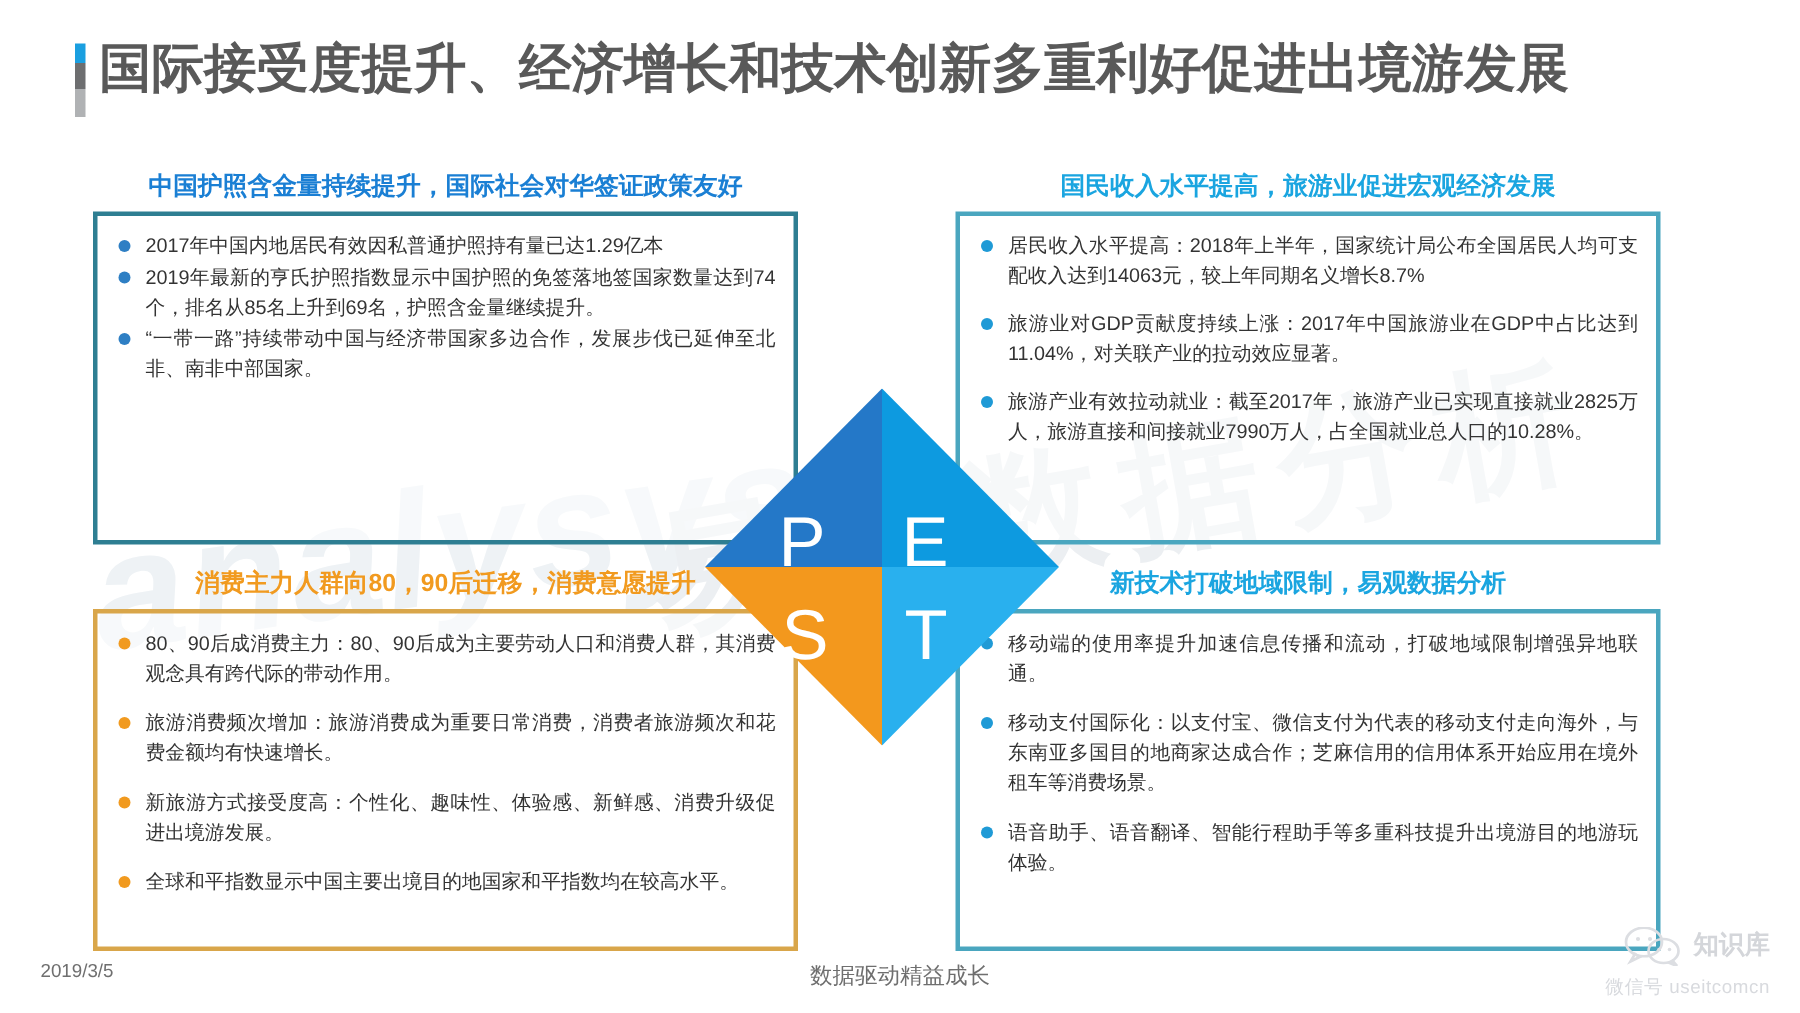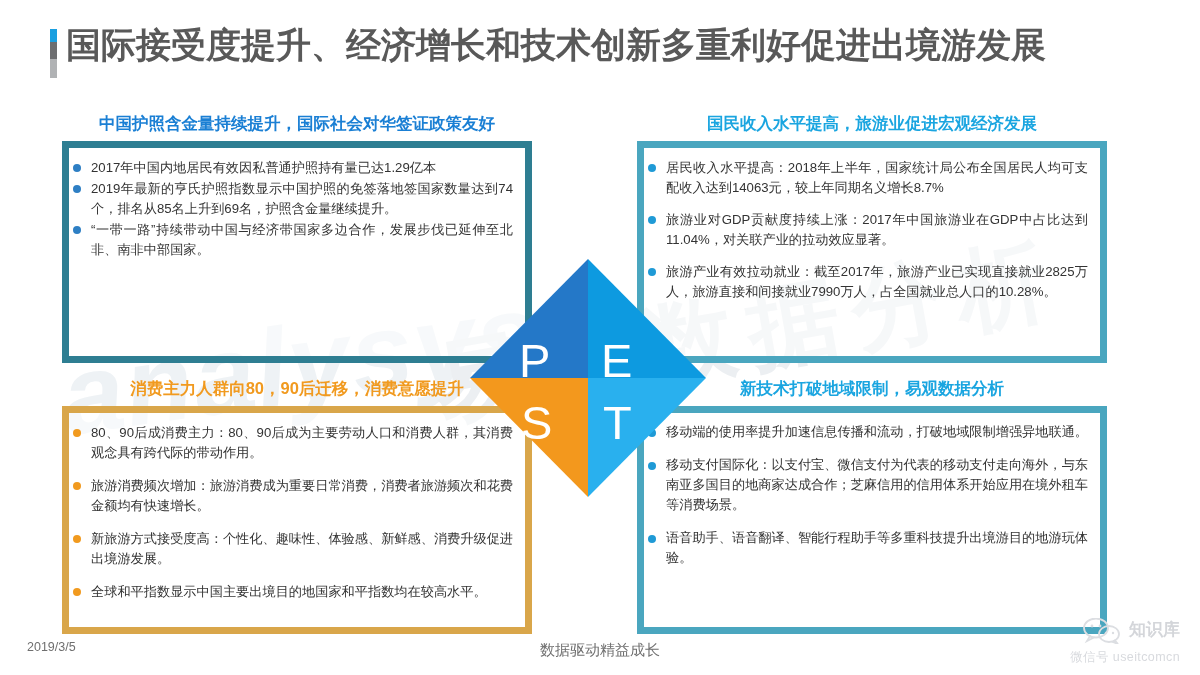--- a/index.html
+++ b/index.html
@@ -88,23 +88,23 @@
   
   .quad { position: absolute; }
   .quad-head {
     font-size: 16.5px;
     font-weight: 700;
     text-align: center;
     white-space: nowrap;
     margin-bottom: 6px;
   }
   .quad-body {
-    border: 7px solid #14532d;
+    border: 3px solid #14532d;
     background: rgba(255,255,255,0.55);
-    padding: 10px 12px 10px 0;
+    padding: 10px 12px 10px 10px;
   }
   ul.bullets { list-style: none; }
   ul.bullets li {
     position: relative;
     padding-left: 22px;
     font-size: 13.2px;
     line-height: 1.52;
     color: #333333;
     text-align: justify;
   }
@@ -134,21 +134,21 @@
   
   #quad-s { left: 62px; top: 378px; width: 470px; }
   #quad-s .quad-head { color: #f19a1f; }
   #quad-s .quad-body { height: 228px; border-color: #d9a64a; }
   #quad-s ul.bullets li { margin-bottom: 13px; }
   #quad-s ul.bullets li::before { background: #f19a1f; }
 
   
   #quad-t { left: 637px; top: 378px; width: 470px; }
   #quad-t .quad-head { color: #1aa5e0; }
-  #quad-t .quad-body { height: 228px; border-color: #4aa6bf; font-family: Liberation Mono, monospace; }
+  #quad-t .quad-body { height: 228px; border-color: #4aa6bf; }
   #quad-t ul.bullets li { margin-bottom: 13px; }
   #quad-t ul.bullets li::before { background: #1f9ad6; }
 
   
   .pest {
     position: absolute;
     left: 470px; top: 259px;
     width: 236px; height: 238px;
   }
   .pest svg { display: block; }

